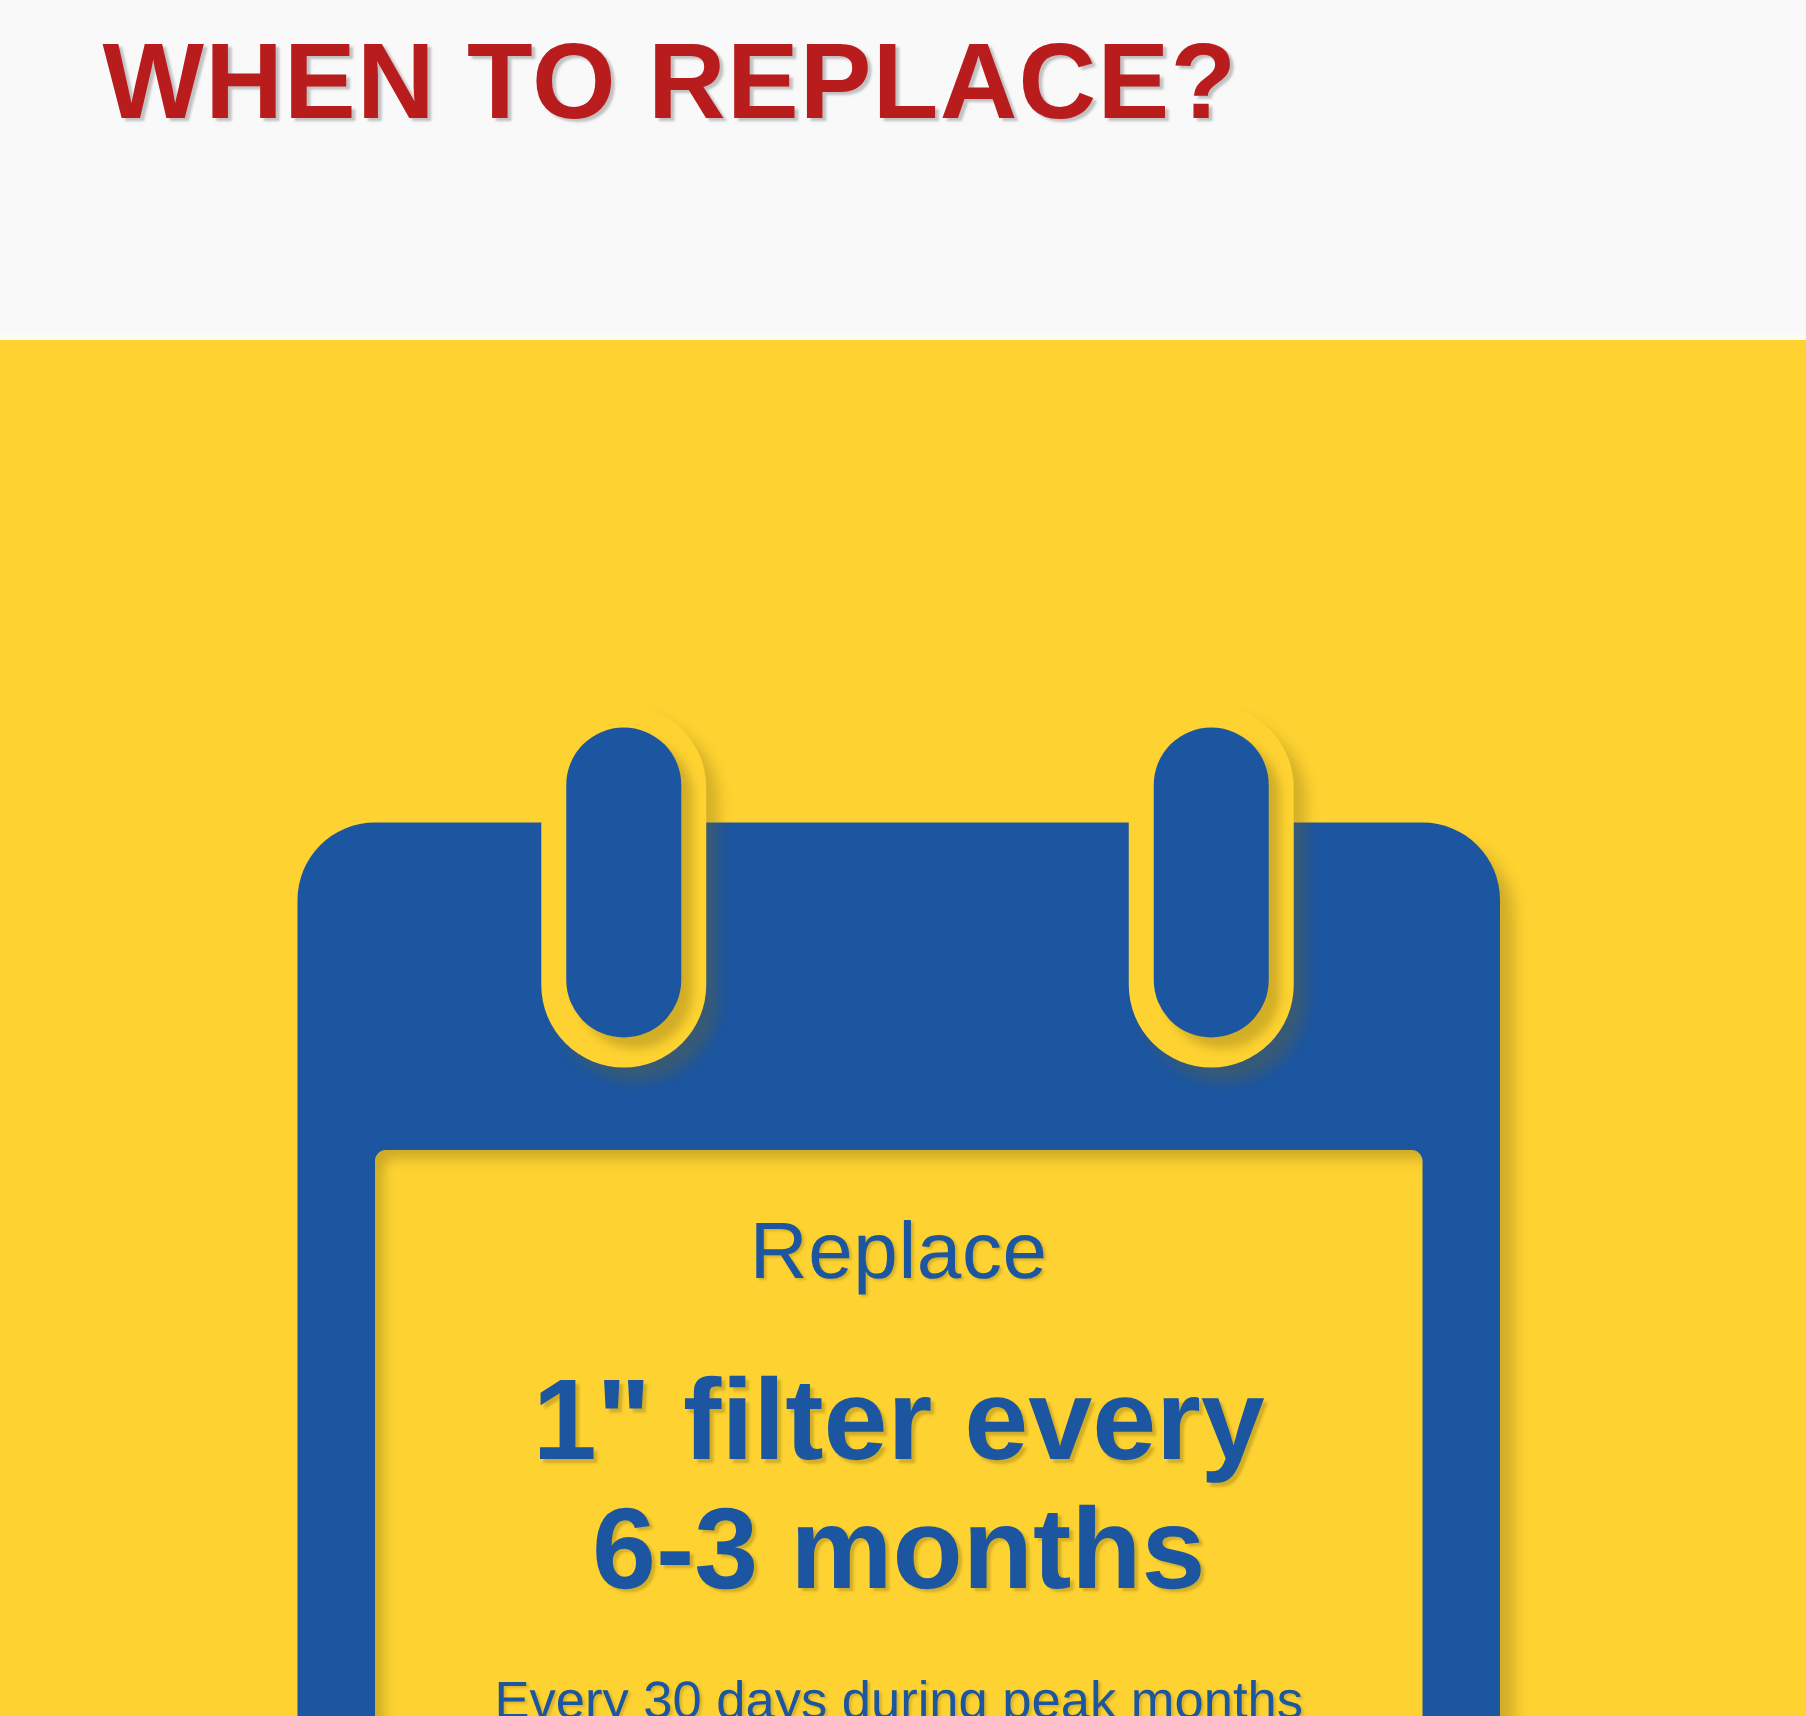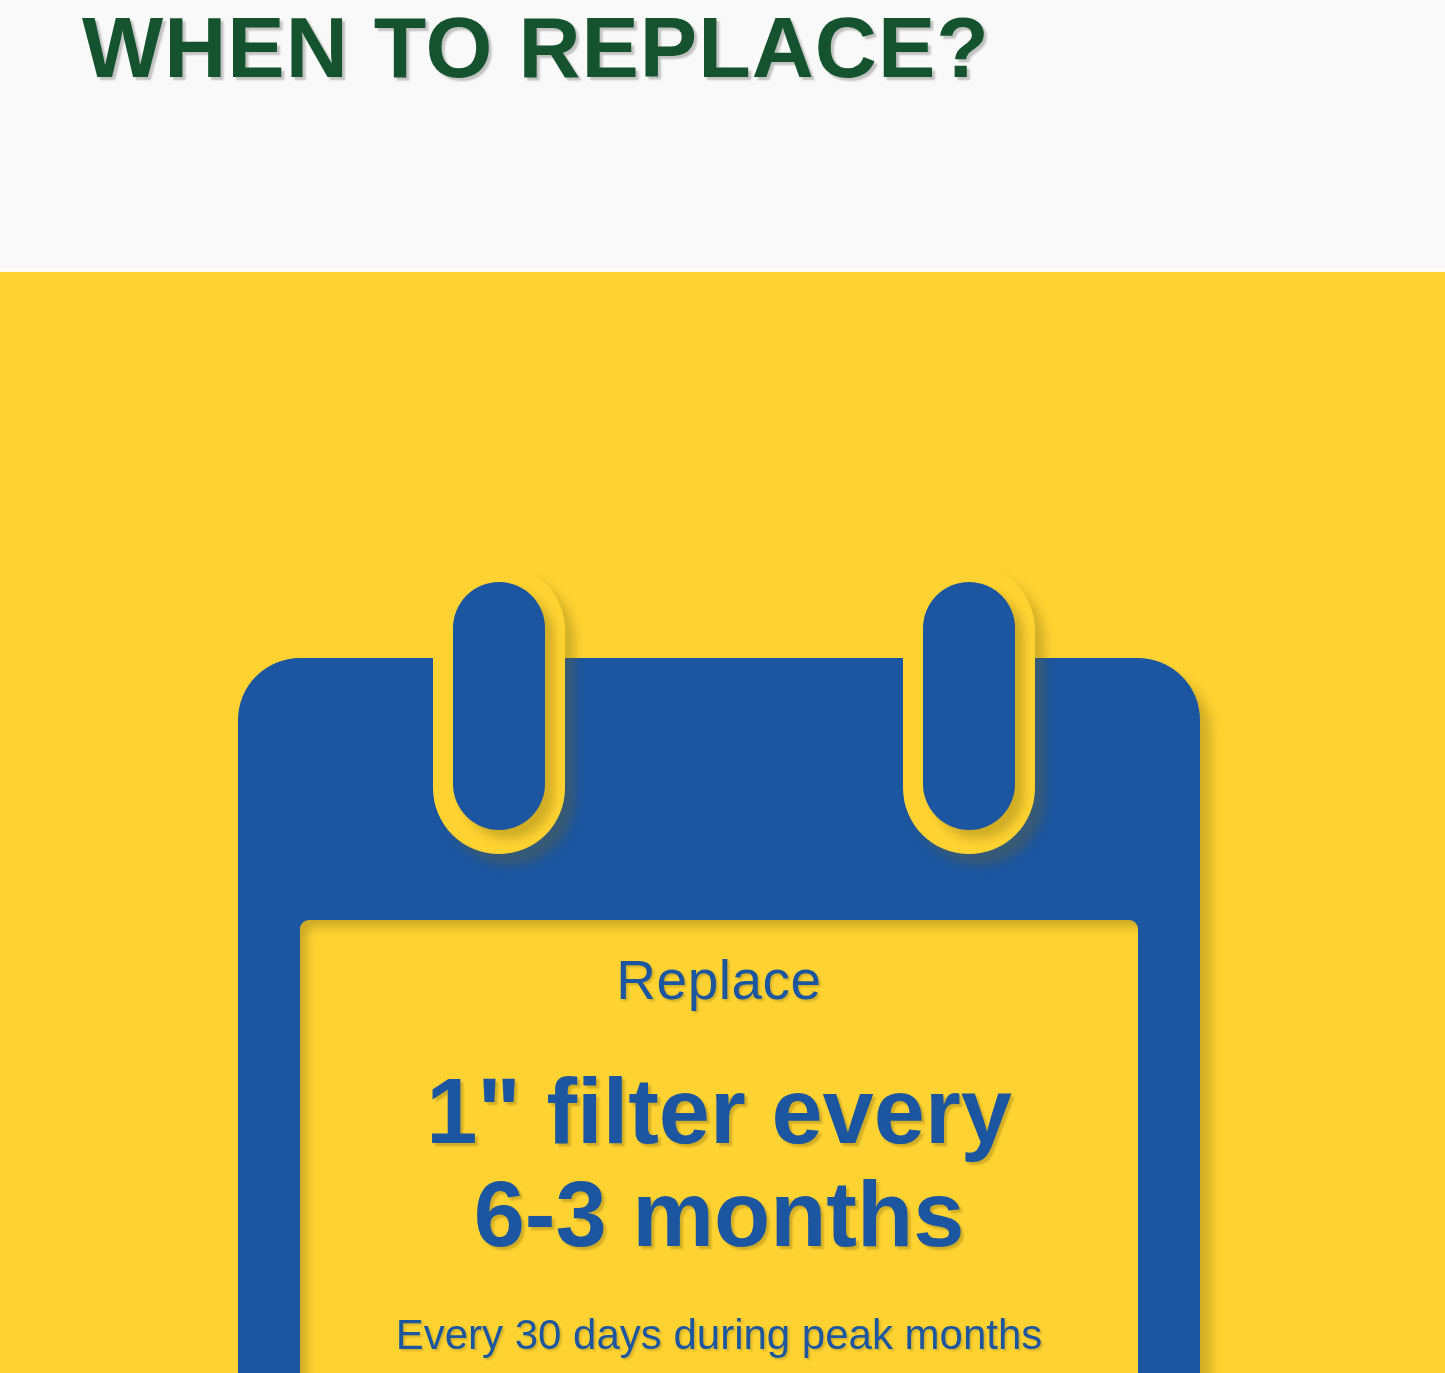--- a/index.html
+++ b/index.html
@@ -25,27 +25,27 @@
     left: 0;
     top: 0;
     width: 1445px;
     height: 272px;
     background: #f9f9fa;
   }
 
   .headline {
     position: absolute;
     left: 82px;
-    top: 2px;
+    top: 20px;
     font-family: "Liberation Sans", sans-serif;
     font-weight: bold;
     font-size: 86px;
     letter-spacing: 1px;
     line-height: 1.05;
-    color: #14532d;
+    color: #b91c1c;
     text-shadow: 3px 3px 2px rgba(90, 90, 90, 0.35);
     white-space: nowrap;
   }
 
   
   .yellow-panel {
     position: absolute;
     left: 0;
     top: 272px;
     width: 1445px;
@@ -124,25 +124,25 @@
     left: 300px;
     top: 648px;
     width: 838px;
     text-align: center;
     color: #1c56a0;
   }
 
   .word-replace {
     font-family: "Liberation Sans", sans-serif;
     font-weight: normal;
-    font-size: 55px;
+    font-size: 64px;
     line-height: 1.02;
     letter-spacing: 0.5px;
     color: #1c56a0;
-    margin-top: 32px;
+    margin-top: 48px;
     text-shadow: 2px 2px 2px rgba(120, 100, 20, 0.30);
   }
 
   .lines-bold {
     margin-top: 52px;
     font-family: "Liberation Sans", sans-serif;
     font-weight: bold;
     font-size: 92px;
     line-height: 1.12;
     letter-spacing: 0px;

